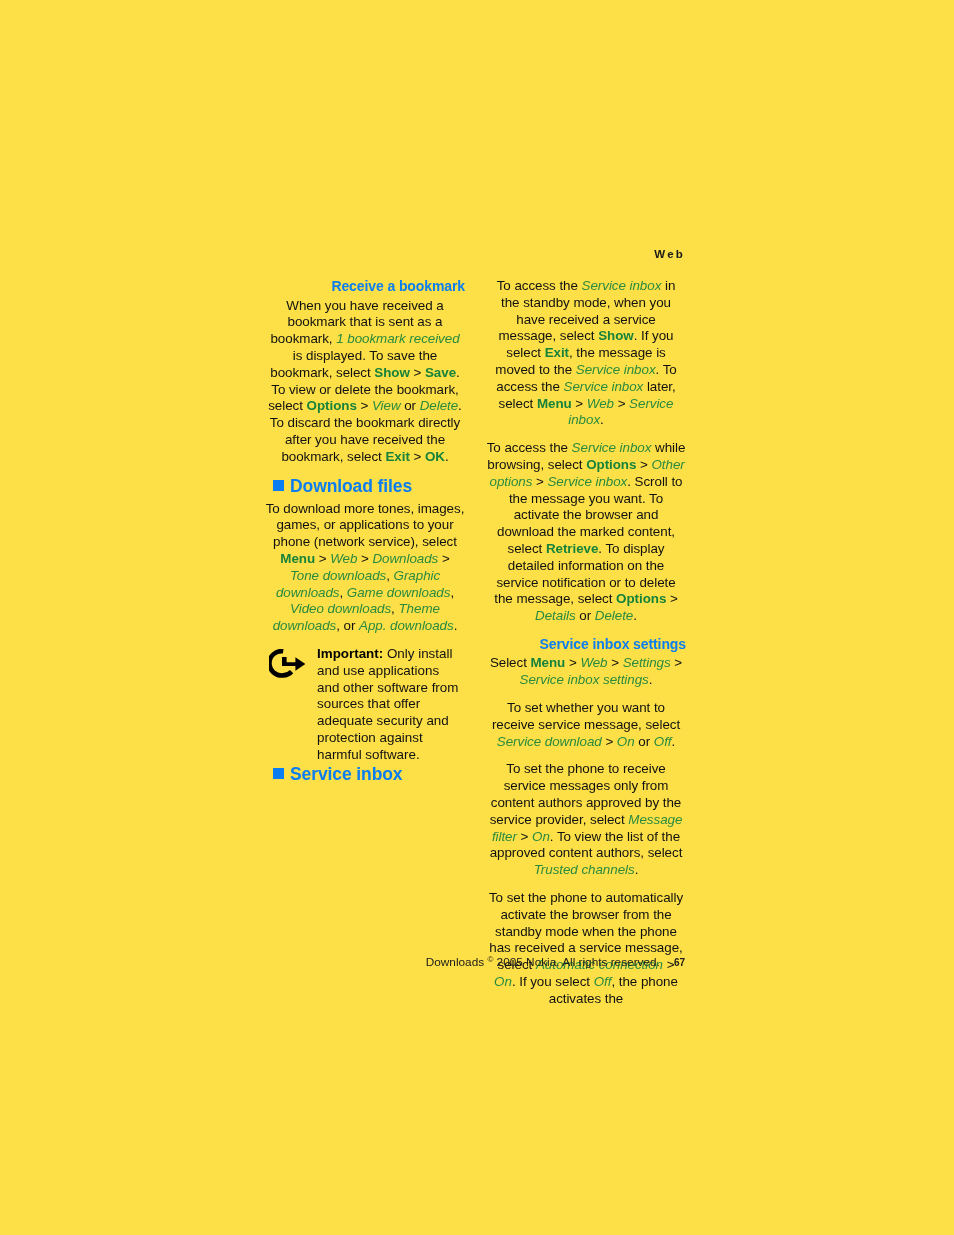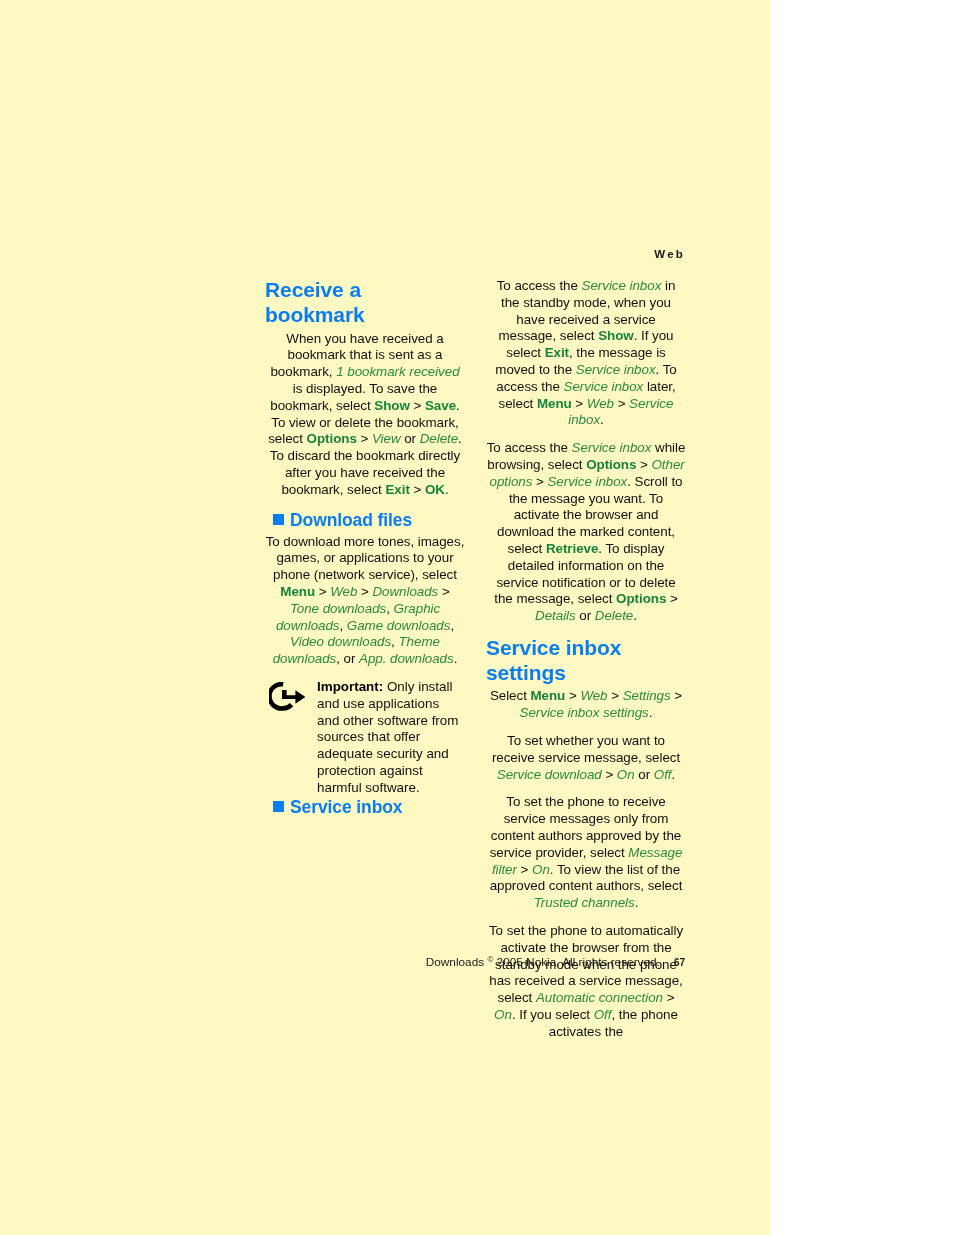--- a/index.html
+++ b/index.html
@@ -10,23 +10,23 @@
   body {
     width: 954px;
     height: 1235px;
     font-family: "Liberation Sans", sans-serif;
     color: #000000;
     -webkit-font-smoothing: antialiased;
   }
 
   .page {
     position: relative;
-    width: 770px;
+    width: 954px;
     height: 1235px;
-    background: #fef9c3;
+    background: #fde047;
     text-decoration: underline;
   }
 
   
   .running-head {
     position: absolute;
     left: 265px;
     top: 248px;
     width: 420px;
     text-align: right;
@@ -64,25 +64,26 @@
   h2.section .sq {
     display: inline-block;
     width: 11px;
     height: 11px;
     background: #0a7df0;
     margin-right: 6px;
     vertical-align: 1px;
   }
   h3.sub {
     margin: 0 0 3px 0;
-    font-size: 21px;
+    font-size: 14px;
     font-weight: bold;
     color: #0a7df0;
     line-height: 1.18;
     letter-spacing: -0.1px;
+    text-align: right;
   }
   .gap-before-section { margin-top: 20px; padding-left: 8px; }
   .gap-before-sub { margin-top: 21px; }
 
   
   p.body {
     margin: 0 0 11px 0;
     font-size: 13.4px;
     line-height: 16.8px;
     color: #111111;

